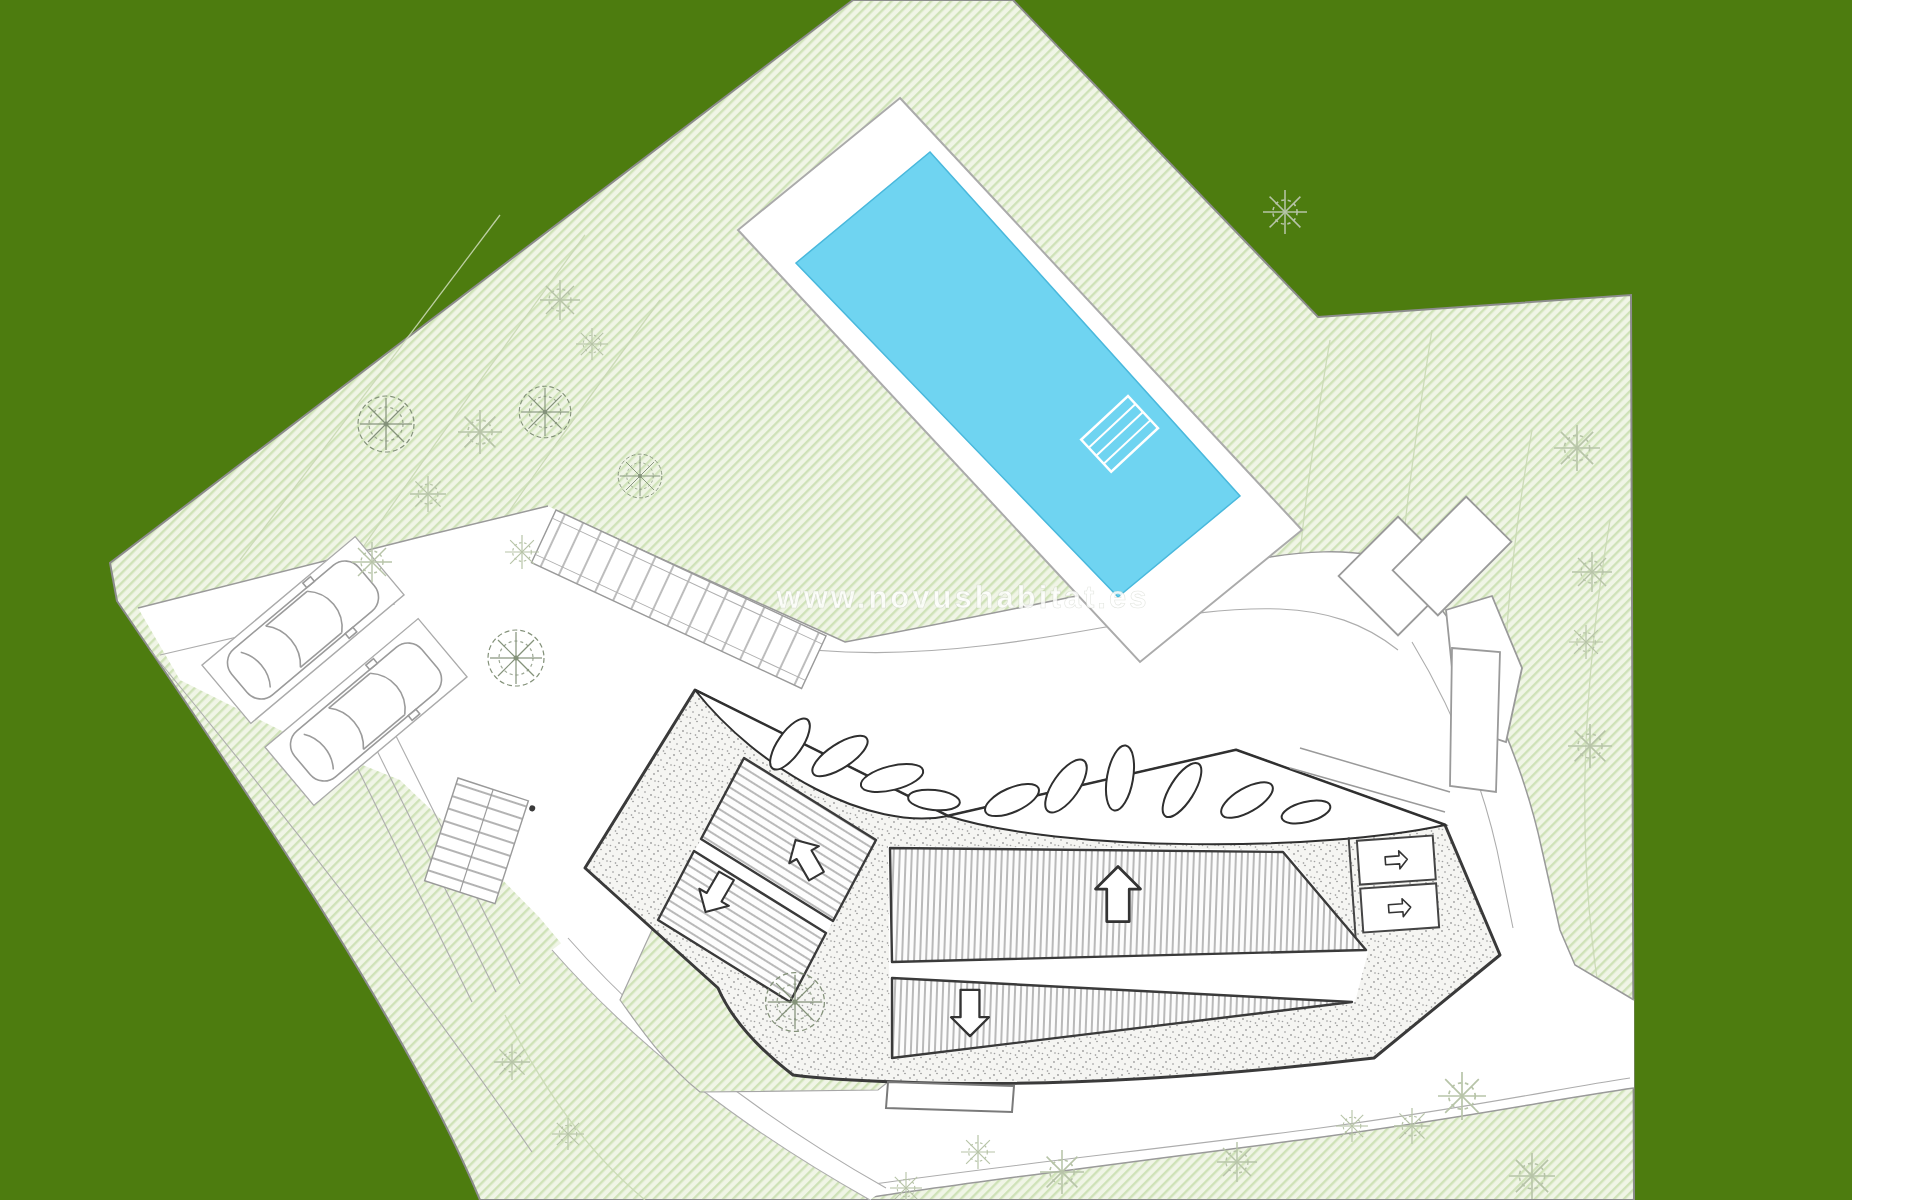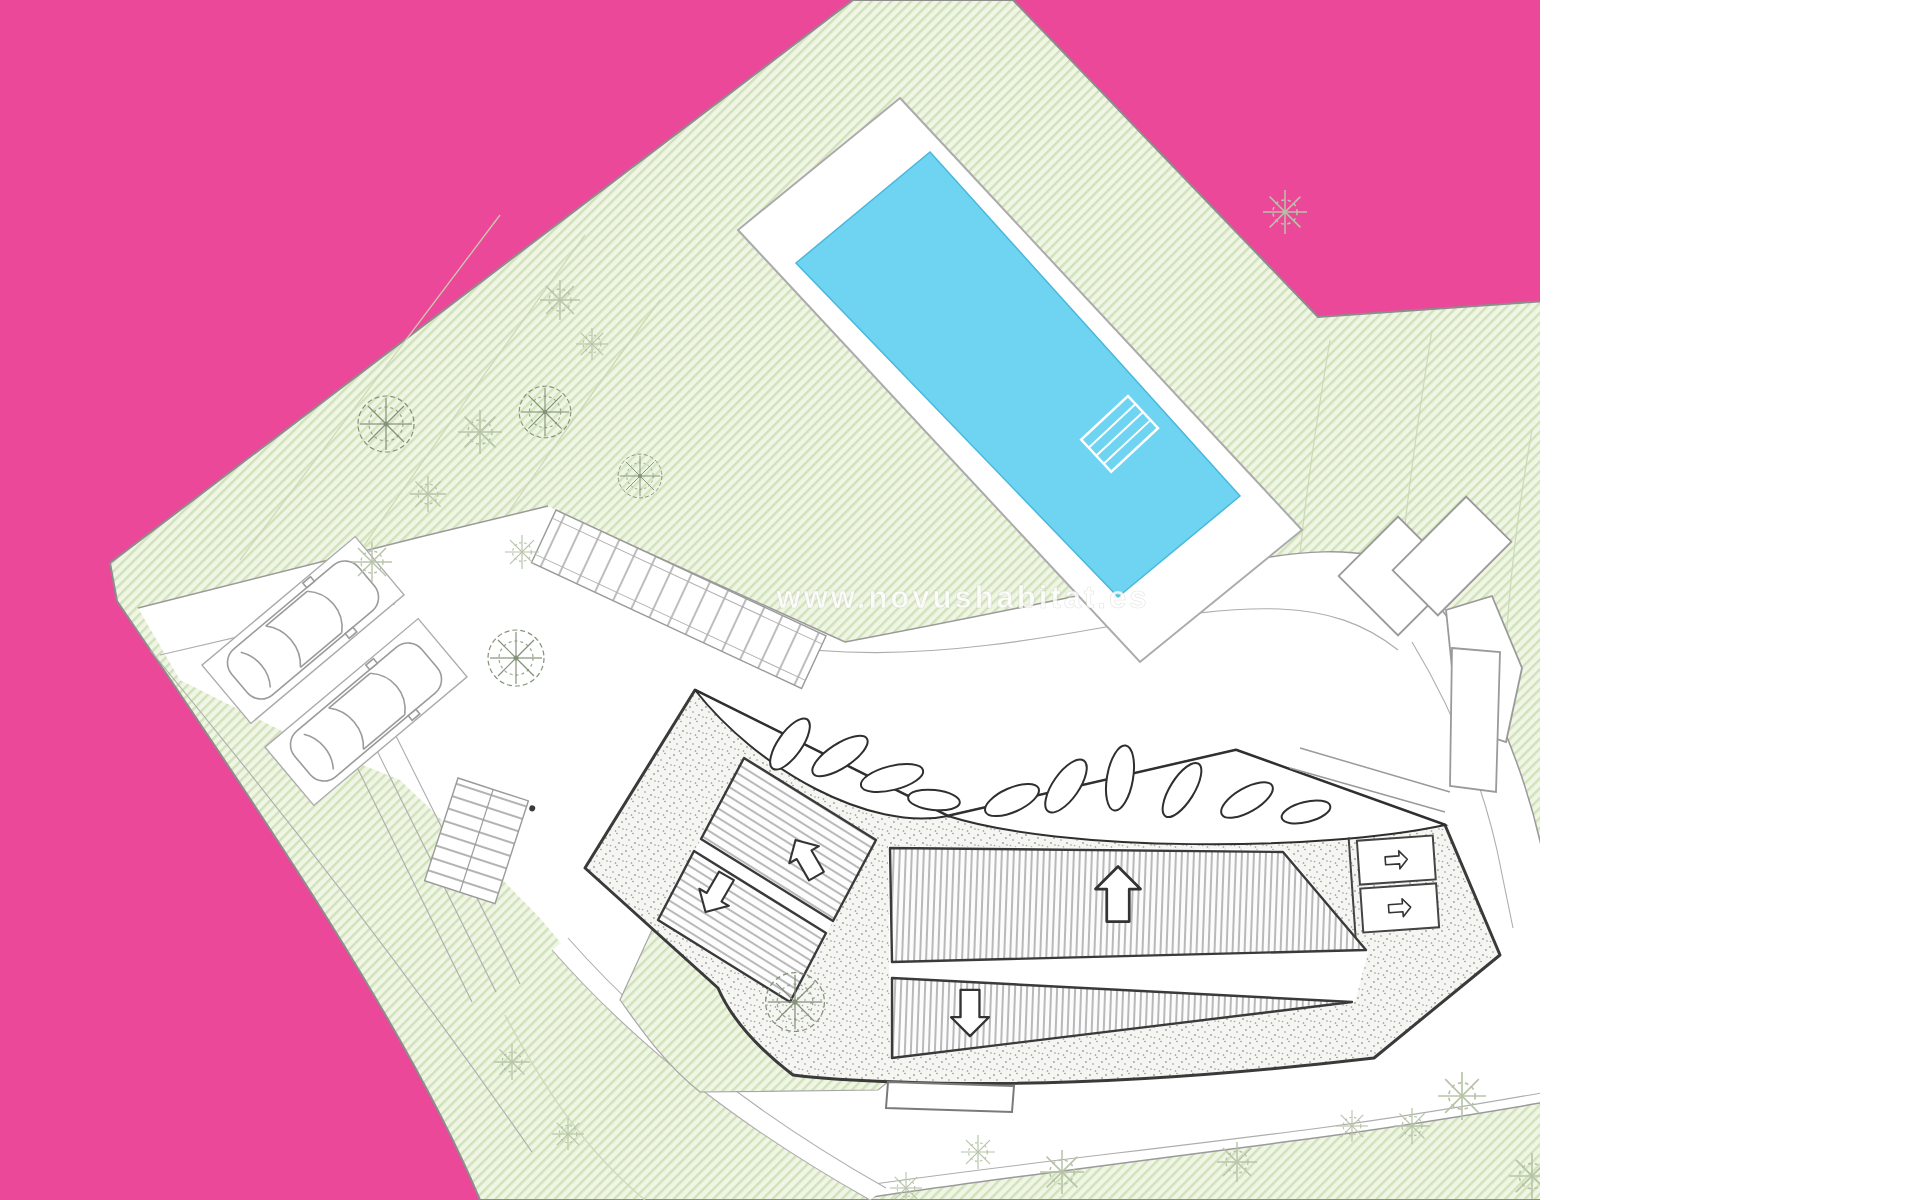--- a/index.html
+++ b/index.html
@@ -1,16 +1,16 @@
 <!DOCTYPE html>
 <html><head>
 <meta charset="utf-8">
 <style>
   html,body{margin:0;padding:0;background:#ffffff;}
-  .stage{position:relative;width:1540px;height:1200px;background:#ec4899;overflow:hidden;
+  .stage{position:relative;width:1852px;height:1200px;background:#4d7c0f;overflow:hidden;
          font-family:"Liberation Sans", sans-serif;}
   svg{display:block}
   .wm{font-family:"Liberation Sans", sans-serif;font-size:31px;font-weight:bold;letter-spacing:3px;
       fill:rgba(255,255,255,0.82);stroke:rgba(150,160,140,0.28);stroke-width:0.6px;}
   .thin{stroke:#9a9a9a;stroke-width:1.5;fill:none}
   .thinner{stroke:#adadad;stroke-width:1.1;fill:none}
   .bld{stroke:#3a3a3a;stroke-width:3;stroke-linejoin:round}
   .roofedge{stroke:#3a3a3a;stroke-width:2.4;stroke-linejoin:round}
   .petal{fill:#ffffff;stroke:#2f2f2f;stroke-width:2}
   .arrow{fill:#ffffff;stroke:#333333;stroke-width:2.2;stroke-linejoin:round}

